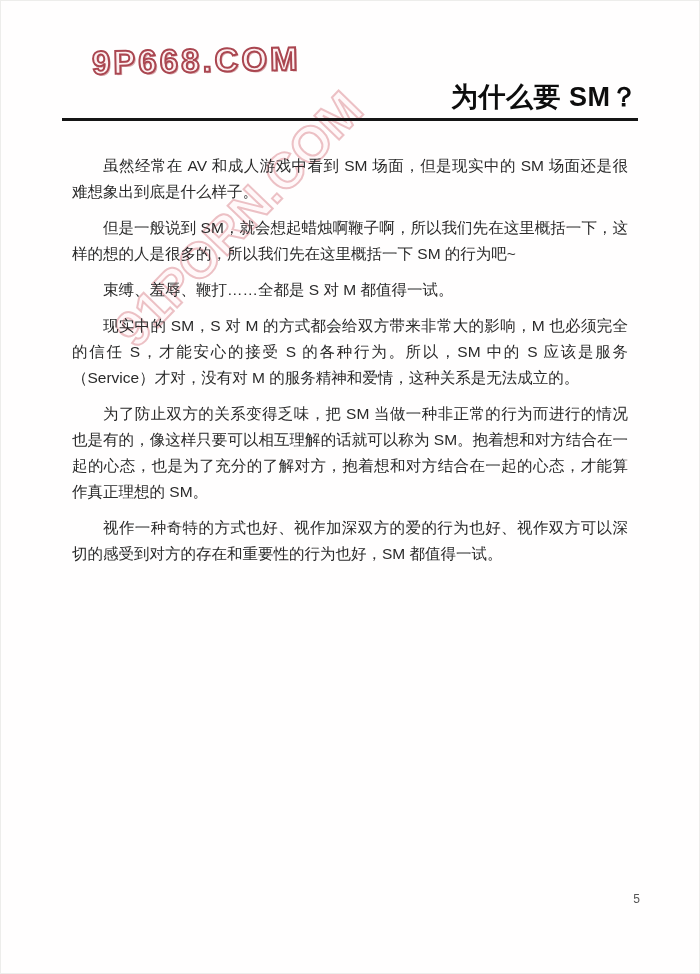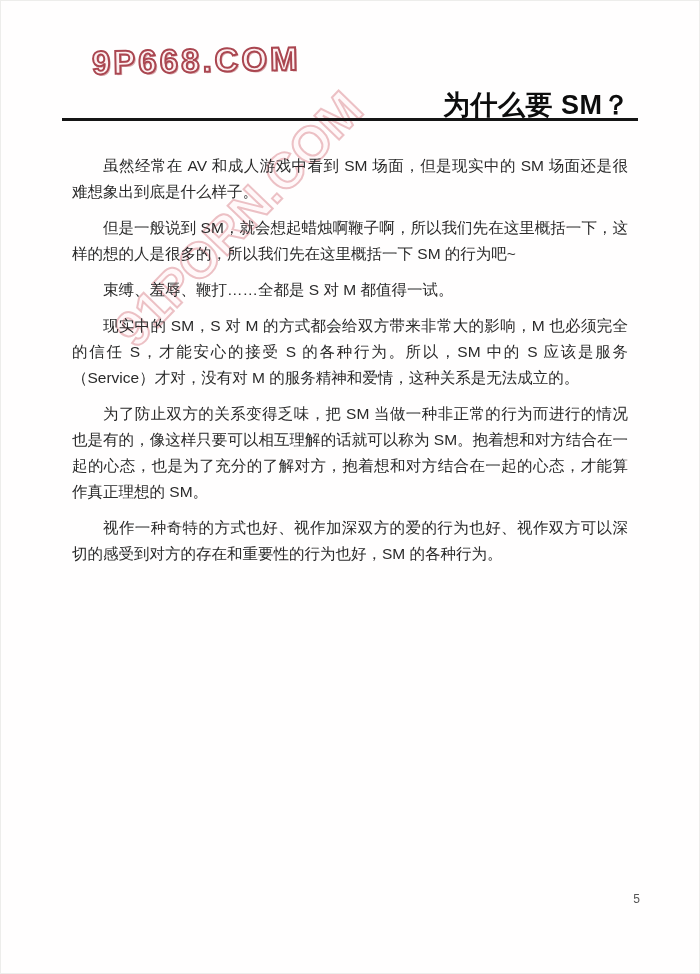--- a/index.html
+++ b/index.html
@@ -42,21 +42,21 @@
     color: rgba(255, 238, 241, 0.35);
     -webkit-text-stroke: 2px rgba(205, 96, 108, 0.38);
     transform: rotate(-46deg);
     transform-origin: 0 0;
     white-space: nowrap;
   }
   .title {
     position: absolute;
     top: 79px;
     right: 62px;
-    margin: 8px;
+    margin: 0;
     font-size: 27px;
     font-weight: bold;
     color: #0d0d0d;
     letter-spacing: 0.5px;
     white-space: nowrap;
   }
   .divider {
     position: absolute;
     left: 62px;
     top: 118px;
@@ -98,18 +98,18 @@
   <h1 class="title">为什么要 SM？</h1>
 
   <div class="divider"></div>
 
   <div class="content">
     <p class="para">虽然经常在 AV 和成人游戏中看到 SM 场面，但是现实中的 SM 场面还是很难想象出到底是什么样子。</p>
     <p class="para">但是一般说到 SM，就会想起蜡烛啊鞭子啊，所以我们先在这里概括一下，这样的想的人是很多的，所以我们先在这里概括一下 SM 的行为吧~</p>
     <p class="para">束缚、羞辱、鞭打……全都是 S 对 M 都值得一试。</p>
     <p class="para">现实中的 SM，S 对 M 的方式都会给双方带来非常大的影响，M 也必须完全的信任 S，才能安心的接受 S 的各种行为。所以，SM 中的 S 应该是服务（Service）才对，没有对 M 的服务精神和爱情，这种关系是无法成立的。</p>
     <p class="para">为了防止双方的关系变得乏味，把 SM 当做一种非正常的行为而进行的情况也是有的，像这样只要可以相互理解的话就可以称为 SM。抱着想和对方结合在一起的心态，也是为了充分的了解对方，抱着想和对方结合在一起的心态，才能算作真正理想的 SM。</p>
-    <p class="para">视作一种奇特的方式也好、视作加深双方的爱的行为也好、视作双方可以深切的感受到对方的存在和重要性的行为也好，SM 的各种行为。</p>
+    <p class="para">视作一种奇特的方式也好、视作加深双方的爱的行为也好、视作双方可以深切的感受到对方的存在和重要性的行为也好，SM 都值得一试。</p>
   </div>
 
   <div class="page-number">5</div>
 
 </div>
 
 </body></html>

